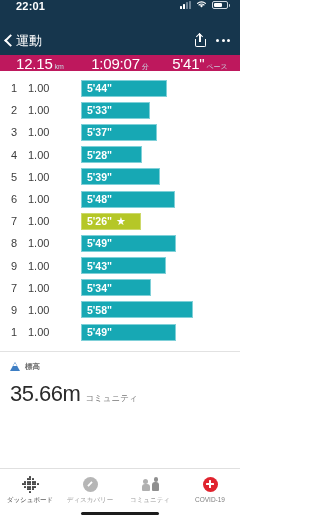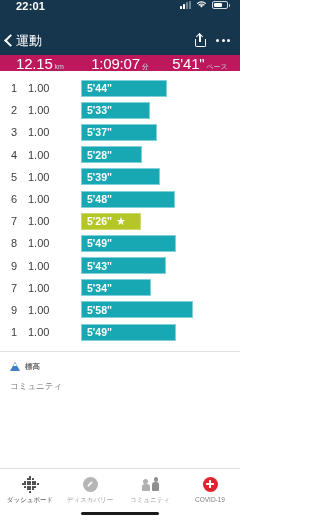--- a/index.html
+++ b/index.html
@@ -326,20 +326,21 @@
   </div>
 
 <div class="divider"></div>
 
 <div class="elev">
   <div class="elev-head">
     <span class="mtn"></span>
     <span class="elev-label">標高</span>
   </div>
   <div class="elev-val">
+    <span class="big">35.66m</span>
     <span class="small">コミュニティ</span>
   </div>
 </div>
 
 <div class="tabbar">
   <div class="tab active">
     <span class="icon-box">
       <span class="dash-ic">
           <i style="left: 7.5px; top: 0px;"></i>
           <i style="left: 5px; top: 2.5px;"></i>

